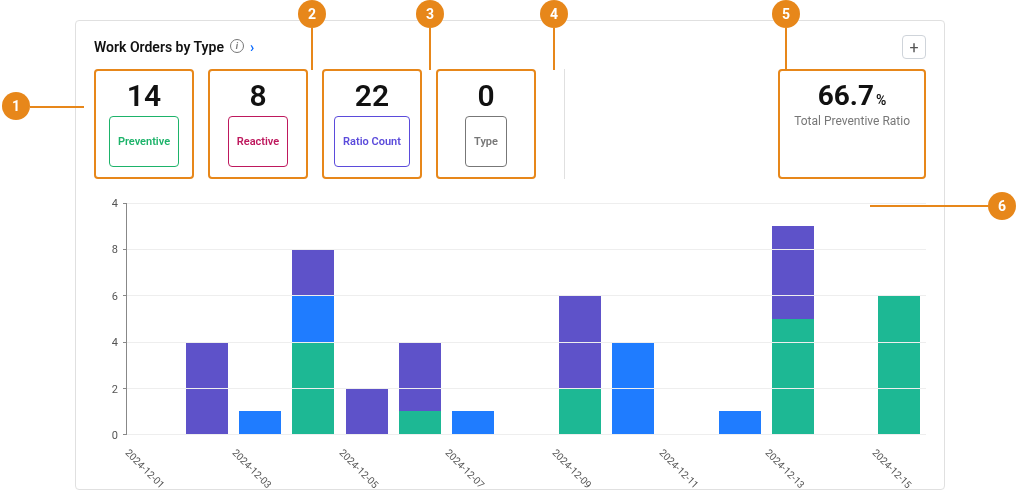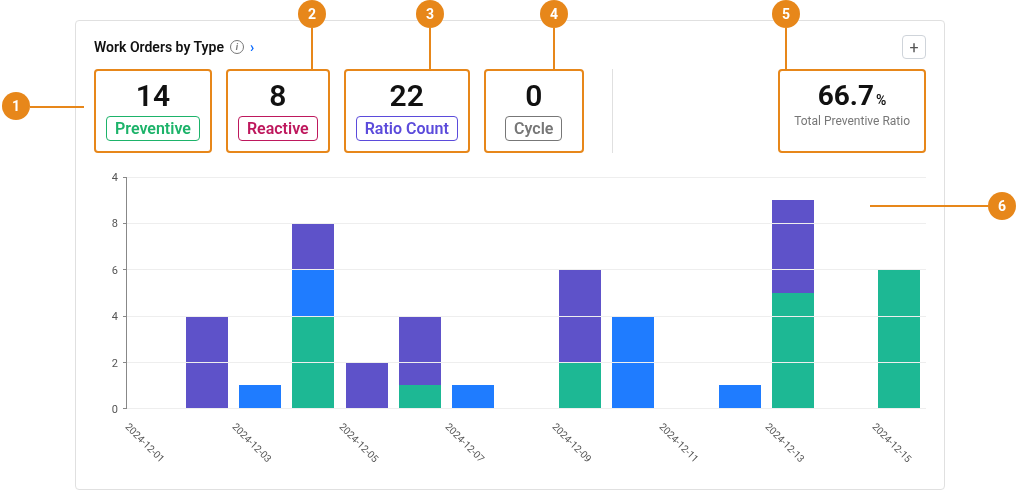--- a/index.html
+++ b/index.html
@@ -23,21 +23,20 @@
     padding: 14px 18px 10px 18px;
   }
   .header-row {
     display: flex;
     align-items: center;
     justify-content: space-between;
     margin-bottom: 8px;
   }
   .title-wrap {
     display: flex;
-    align-items: center;
     gap: 6px;
     font-size: 14px;
     font-weight: 600;
     color: #111;
   }
   .info-icon {
     width: 14px; height: 14px; border: 1.4px solid #777; border-radius: 50%;
     display: inline-flex; align-items: center; justify-content: center;
     font-size: 9px; color: #777; font-weight: 700; font-style: italic;
   }
@@ -56,21 +55,21 @@
   .card {
     border: 2px solid #e7871a; border-radius: 4px;
     padding: 8px 10px 10px 10px;
     min-width: 100px;
     display: flex; flex-direction: column; align-items: center;
     background: #fff;
     position: relative;
   }
   .card .value { font-size: 30px; font-weight: 600; color: #111; line-height: 1.1; }
   .card .tag {
-    margin-top: 4px; font-size: 16px; font-weight: 600; padding: 2px 8px;
+    margin-top: 4px; font-size: 11px; font-weight: 600; padding: 18px 8px;
     border: 1px solid; border-radius: 4px; background: #fff;
   }
   .tag-preventive { color: #1db36a; border-color: #1db36a; }
   .tag-reactive   { color: #be185d; border-color: #0b6bff; }
   .tag-cycle      { color: #5b4bdb; border-color: #5b4bdb; }
   .tag-other      { color: #777;   border-color: #aaa; }
   .divider {
     width: 1px; background: #e0e0e0; margin: 0 14px;
   }
   .ratio-card {
@@ -131,21 +130,21 @@
     <div class="card">
       <div class="value">8</div>
       <div class="tag tag-reactive">Reactive</div>
     </div>
     <div class="card">
       <div class="value">22</div>
       <div class="tag tag-cycle">Ratio Count</div>
     </div>
     <div class="card">
       <div class="value">0</div>
-      <div class="tag tag-other">Cycle</div>
+      <div class="tag tag-other">Type</div>
     </div>
     <div class="divider"></div>
     <div class="ratio-card">
       <div class="value">
         <span>66.7</span><span class="pct">%</span>
       </div>
       <div class="sub">Total Preventive Ratio</div>
     </div>
   </div>
 

